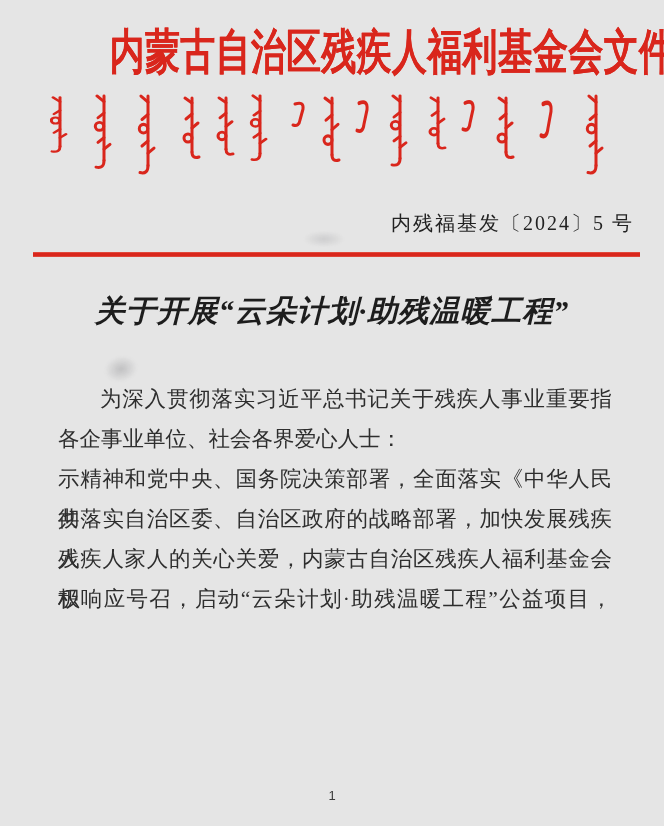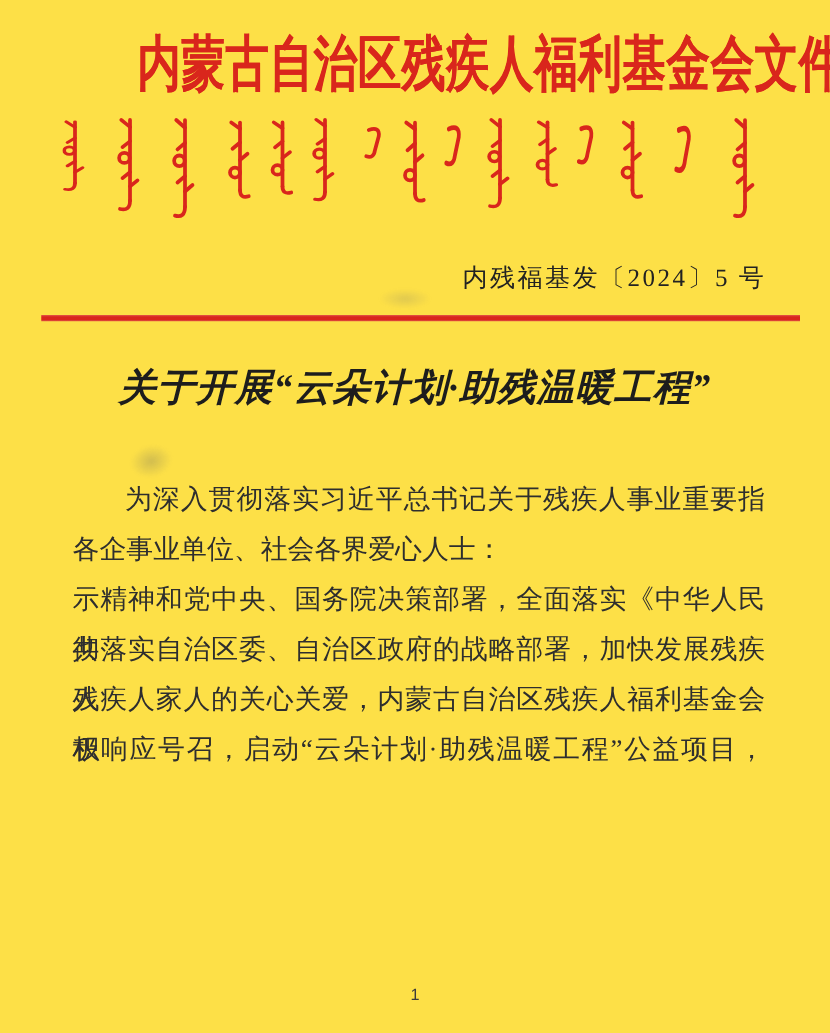--- a/index.html
+++ b/index.html
@@ -4,21 +4,21 @@
 <style>
   html, body {
     margin: 0;
     padding: 0;
     background: #ffffff;
   }
   .page {
     position: relative;
     width: 664px;
     height: 826px;
-    background: #fde047;
+    background: #e5e5e5;
     overflow: hidden;
     font-family: "Liberation Serif", serif;
   }
 
   
   .org-title {
     margin-top: 24px;
     height: 56px;
     line-height: 56px;
     text-align: center;
@@ -41,21 +41,21 @@
     margin: 14px auto 0 auto;
     width: 565px;
     height: 86px;
   }
 
   .doc-number {
     margin-top: 30px;
     height: 26px;
     line-height: 26px;
     text-align: right;
-    padding-right: 51px;
+    padding-right: 30px;
     font-size: 20px;
     color: #222222;
     letter-spacing: 2px;
   }
 
   .red-rule {
     margin-top: 16px;
     margin-left: 33px;
     width: 607px;
     height: 4.5px;

